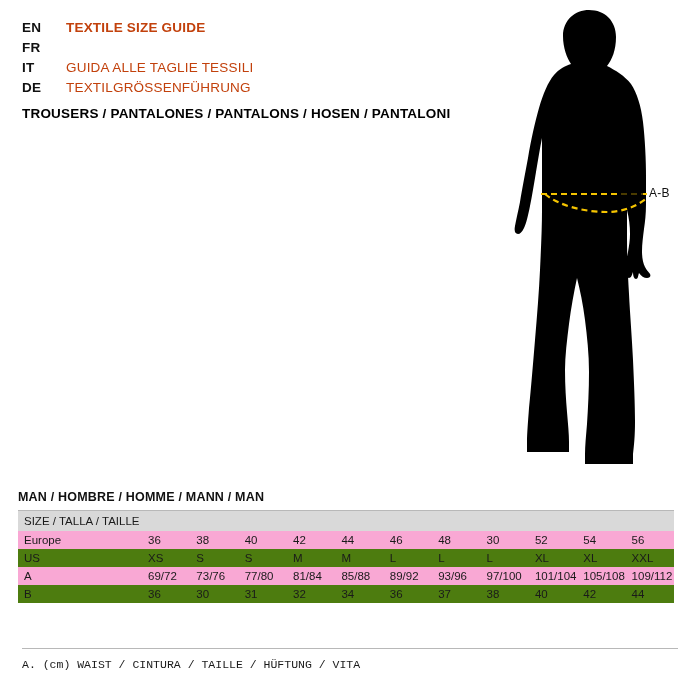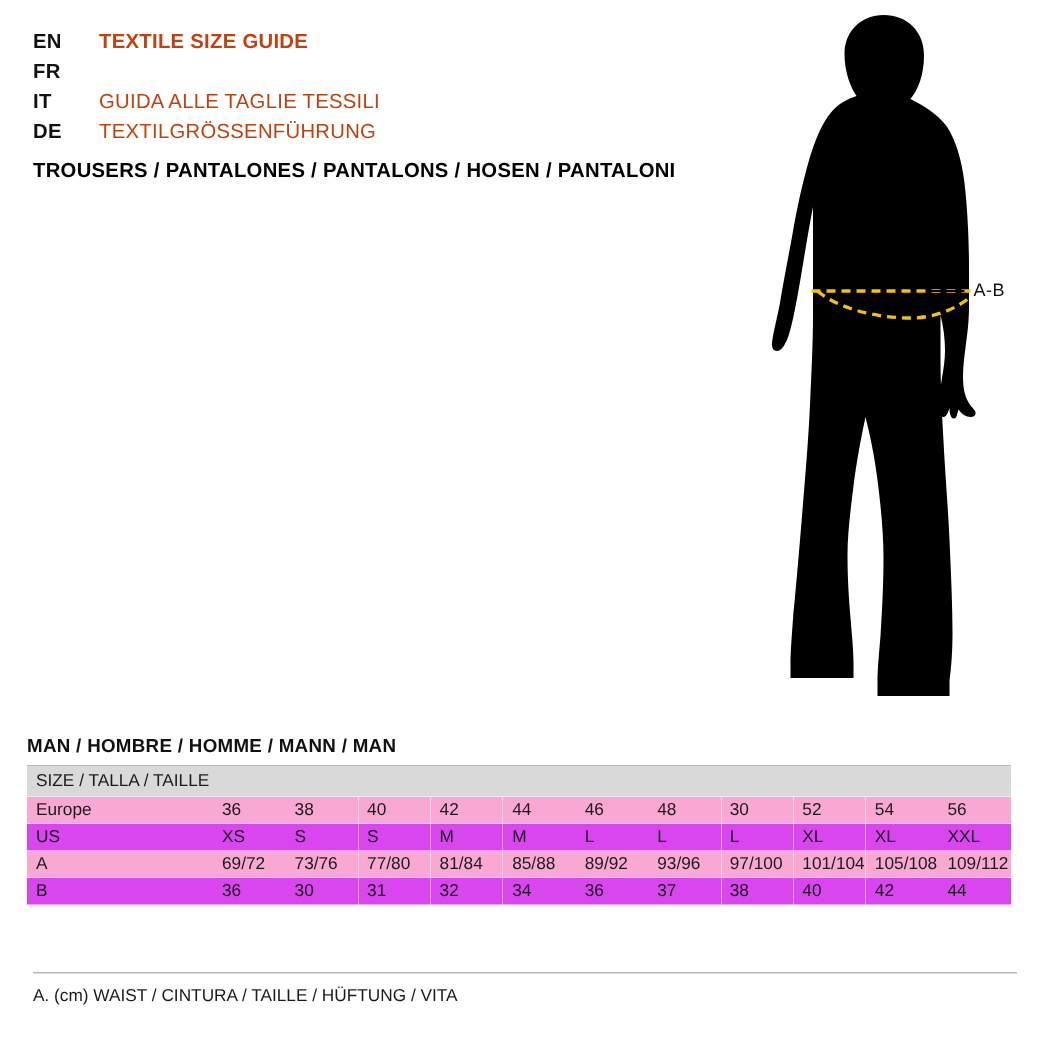--- a/index.html
+++ b/index.html
@@ -112,40 +112,41 @@
     background: #d9d9d9;
     font-size: 11.5px;
     font-weight: normal;
     padding-top: 4px;
     padding-bottom: 4px;
   }
   tr.shaded td {
     background: #f9a8d4;
   }
   tr.plain td {
-    background: #d946ef;
+    background: #4d7c0f;
   }
   td.label-col {
     width: 118px;
   }
 
   
   .footnotes {
     position: absolute;
     left: 22px;
     top: 648px;
     width: 656px;
     border-top: 1px solid #b8b8b8;
     padding-top: 7px;
   }
   .footnote {
     font-size: 11.5px;
     color: #1a1a1a;
     line-height: 17px;
     white-space: nowrap;
+    font-family: Liberation Mono, monospace;
   }
 </style>
 </head>
 <body>
 
 <div id="page">
 
   <div class="lang-block">
     <div class="lang-row">
       <span class="lang-code">EN</span>

